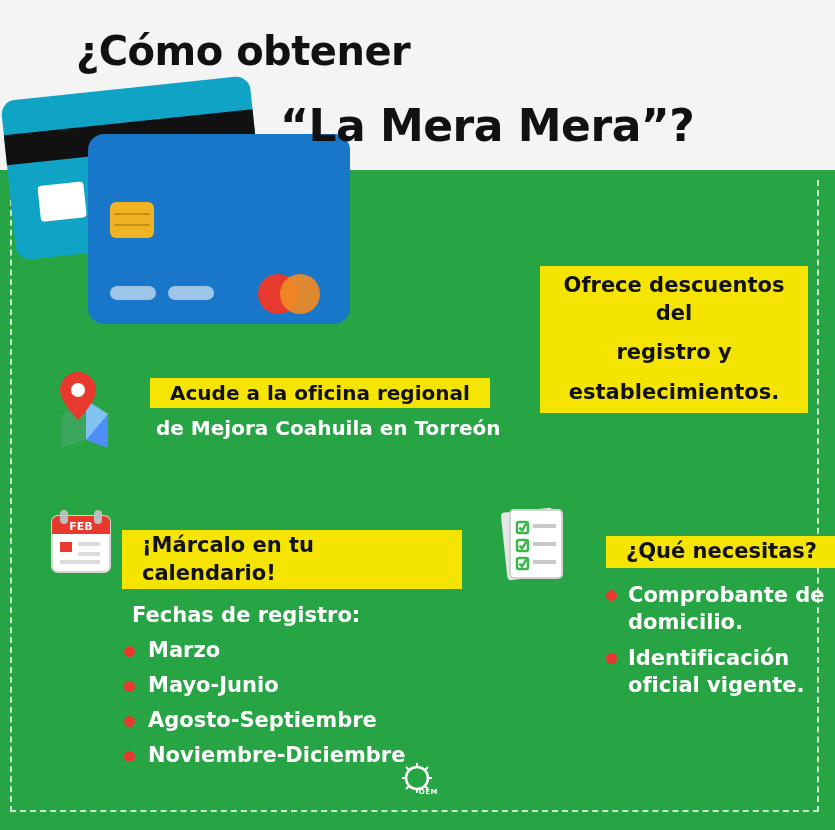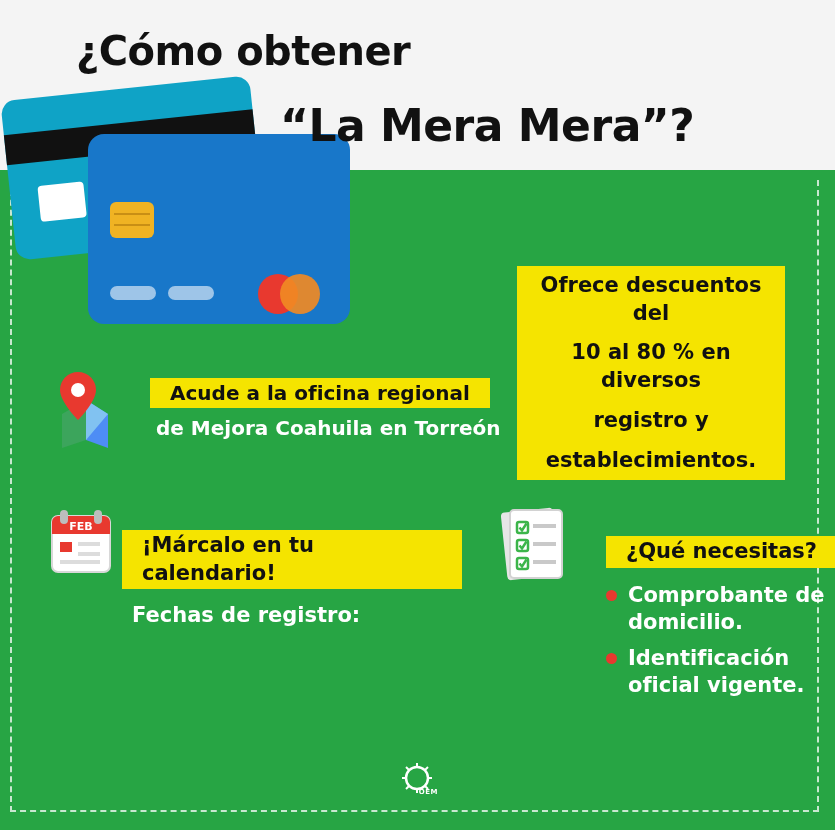--- a/index.html
+++ b/index.html
@@ -149,21 +149,21 @@
     color: #111111;
     font-weight: bold;
     font-family: "DejaVu Sans", sans-serif;
     padding: 2px 20px;
     display: inline-block;
     line-height: 1.32;
   }
 
   .offer-box {
     position: absolute;
-    left: 517px; top: 266px;
+    left: 540px; top: 266px;
     width: 268px;
     text-align: center;
     font-size: 21px;
   }
   .offer-box .hl { display: block; padding: 6px 8px; }
 
   
   .loc-block {
     position: absolute;
     left: 150px; top: 378px;
@@ -298,21 +298,20 @@
       <div class="mc-red"></div>
       <div class="mc-orange"></div>
     </div>
   </div>
 
   <div class="title-1">¿Cómo obtener</div>
   <div class="title-2">“La Mera Mera”?</div>
 
   <div class="offer-box">
     <span class="hl">Ofrece descuentos del</span>
-    <span class="hl">10 al 80 % en diversos</span>
     <span class="hl">registro y</span>
     <span class="hl">establecimientos.</span>
   </div>
 
   <svg class="map-pin" viewBox="0 0 70 80">
     <path d="M10,44 L34,30 L34,70 L10,78 Z" fill="#3ca55c"></path>
     <path d="M34,30 L56,44 L56,78 L34,70 Z" fill="#4e8df5"></path>
     <path d="M34,30 L56,44 L34,70 Z" fill="#8fd0f0" opacity="0.8"></path>
     <path d="M26,2 C36,2 44,10 44,20 C44,32 26,50 26,50 C26,50 8,32 8,20 C8,10 16,2 26,2 Z" fill="#e8392f"></path>
     <circle cx="26" cy="20" r="7" fill="#ffffff"></circle>
@@ -336,20 +335,26 @@
     <rect x="30" y="34" width="22" height="4" fill="#dcdcdc"></rect>
     <rect x="30" y="44" width="22" height="4" fill="#dcdcdc"></rect>
     <rect x="12" y="52" width="40" height="4" fill="#dcdcdc"></rect>
   </svg>
 
   <div class="cal-block">
     <div class="cal-title">
       <span class="hl">¡Márcalo en tu calendario!</span>
     </div>
     <div class="cal-sub">Fechas de registro:</div>
+    <ul class="bullets">
+      <li>Marzo</li>
+      <li>Mayo-Junio</li>
+      <li>Agosto-Septiembre</li>
+      <li>Noviembre-Diciembre</li>
+    </ul>
   </div>
 
   <svg class="doc-icon" viewBox="0 0 72 82">
     <rect x="6" y="6" width="52" height="68" rx="4" fill="#e6e6e6" transform="rotate(-6 32 40)"></rect>
     <rect x="12" y="6" width="52" height="68" rx="4" fill="#ffffff" stroke="#d2d2d2" stroke-width="2"></rect>
     <g fill="none" stroke="#3cb54a" stroke-width="2.5">
       <rect x="19" y="18" width="11" height="11" rx="2"></rect>
       <rect x="19" y="36" width="11" height="11" rx="2"></rect>
       <rect x="19" y="54" width="11" height="11" rx="2"></rect>
       <path d="M21.5,23.5 L24,26.5 L28.5,19.5"></path>

